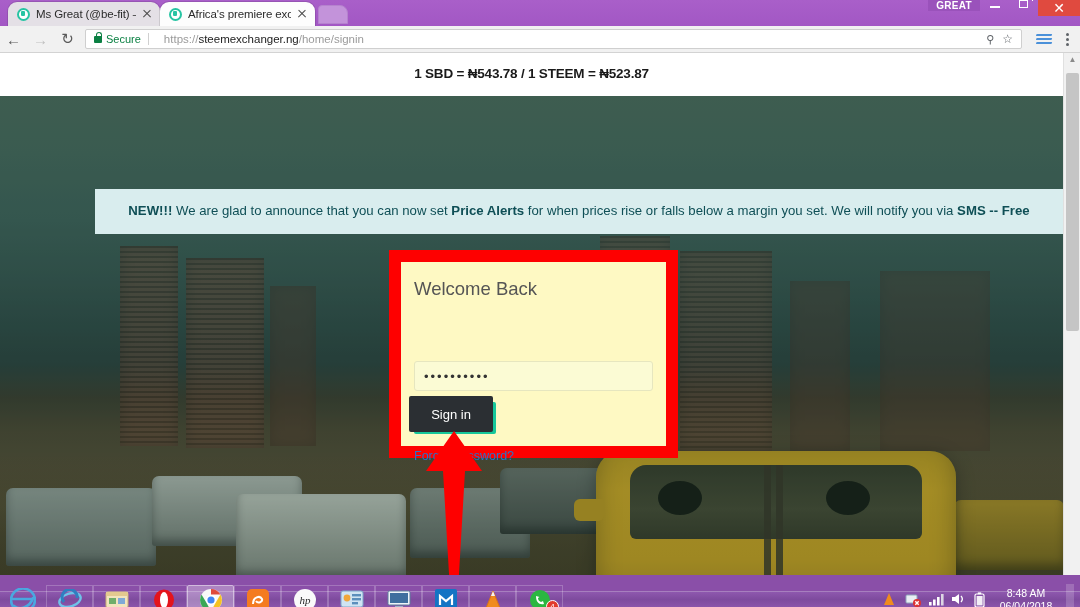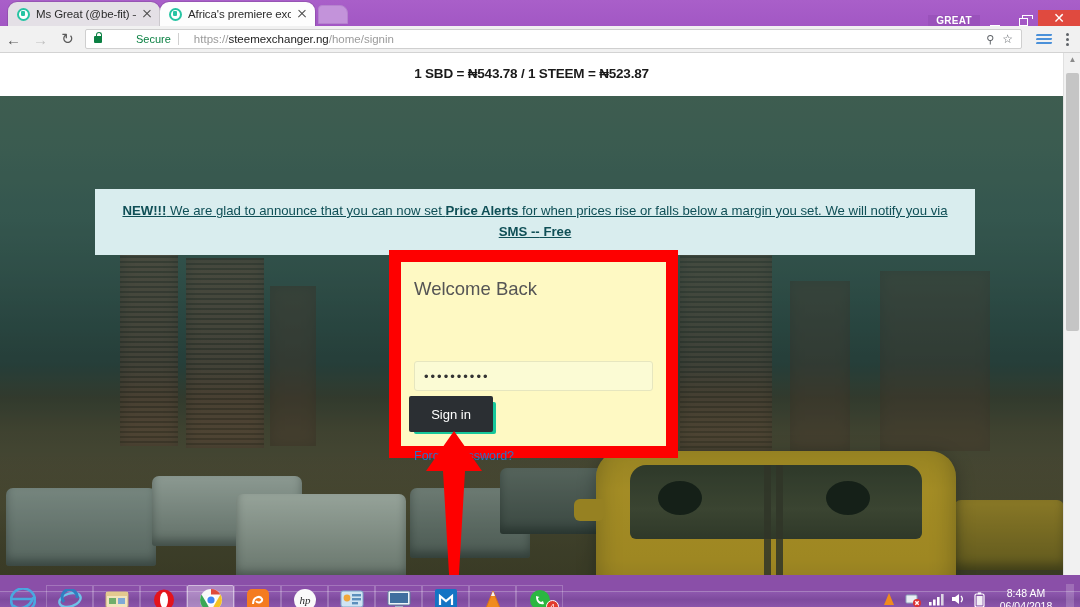--- a/index.html
+++ b/index.html
@@ -52,21 +52,21 @@
   .tab-close::before { transform: rotate(45deg); }
   .tab-close::after  { transform: rotate(-45deg); }
   .tab-new {
     position: absolute; top: 5px; left: 318px; width: 30px; height: 19px;
     background: #c393da; border-radius: 4px 8px 0 0;
     border: 1px solid #b582ce;
   }
 
   .win-btns {
     position: absolute; top: 0; right: 0; height: 26px;
-    display: flex; align-items: flex-end;
+    display: flex; align-items: flex-start;
   }
   .win-label {
     display: flex; align-items: center; justify-content: center;
     padding: 0 8px; font-size: 10px; font-weight: bold; color: #fff;
     background: #9a52bb; letter-spacing: .3px;
   }
   .win-btn {
     width: 29px; display: flex; align-items: center; justify-content: center;
     color: #fff; font-size: 12px; background: transparent;
   }
@@ -97,21 +97,21 @@
   }
   .lock-icon {
     width: 8px; height: 7px; background: #0b8043; border-radius: 1px;
     position: relative; margin-right: 4px; margin-left: 2px;
   }
   .lock-icon::before {
     content: ""; position: absolute; left: 1.8px; top: -4px;
     width: 4px; height: 4px; border: 1.4px solid #0b8043;
     border-bottom: none; border-radius: 3px 3px 0 0;
   }
-  .secure-txt { font-size: 11px; color: #0b8043; margin-right: 7px; margin-left: 30px; }
+  .secure-txt { font-size: 11px; color: #0b8043; margin-right: 7px; }
   .omni-sep { width: 1px; height: 12px; background: #d0d0d0; margin-right: 7px; }
   .url { font-size: 11.5px; color: #9b9b9b; white-space: nowrap; padding-left: 8px; }
   .url b { color: #222; font-weight: normal; }
   .omni-right { margin-left: auto; display: flex; align-items: center; gap: 8px; padding-right: 2px; }
   .key-icon { font-size: 11px; color: #5f6368; }
   .star-icon { font-size: 12px; color: #5f6368; }
   .ext-icon { width: 16px; height: 14px; margin: 0 6px; position: relative; }
   .ext-icon i {
     position: absolute; left: 0; width: 16px; height: 2.2px;
     background: #4a90d9; border-radius: 1px;
@@ -201,23 +201,23 @@
   .taxi-mirror {
     position: absolute; left: -22px; top: 48px; width: 30px; height: 22px;
     background: #c79c1c; border-radius: 6px 2px 6px 6px;
   }
   .road {
     position: absolute; left: 0; bottom: 0; width: 100%; height: 120px;
     background: linear-gradient(180deg, rgba(60,52,30,.0), rgba(70,58,32,.85));
   }
 
   .notice {
-    position: absolute; left: 95px; top: 136px; width: 880px; padding: 11px 16px 13px;
+    position: absolute; left: 95px; top: 136px; width: 968px; padding: 11px 16px 13px;
     background: #d9edee; color: #0f4f56; z-index: 5;
-    font-size: 13.2px; line-height: 21px; text-align: center; text-decoration: underline;
+    font-size: 13.2px; line-height: 21px; text-align: center;
   }
   .notice b { font-weight: bold; }
 
   .redbox {
     position: absolute; left: 389px; top: 197px; width: 289px; height: 208px;
     border: 12px solid #fe0000; background: #fff; z-index: 8;
   }
   .card { position: relative; width: 100%; height: 100%; background: #fef9c3; }
   .card-title {
     position: absolute; left: 13px; top: 16px;

